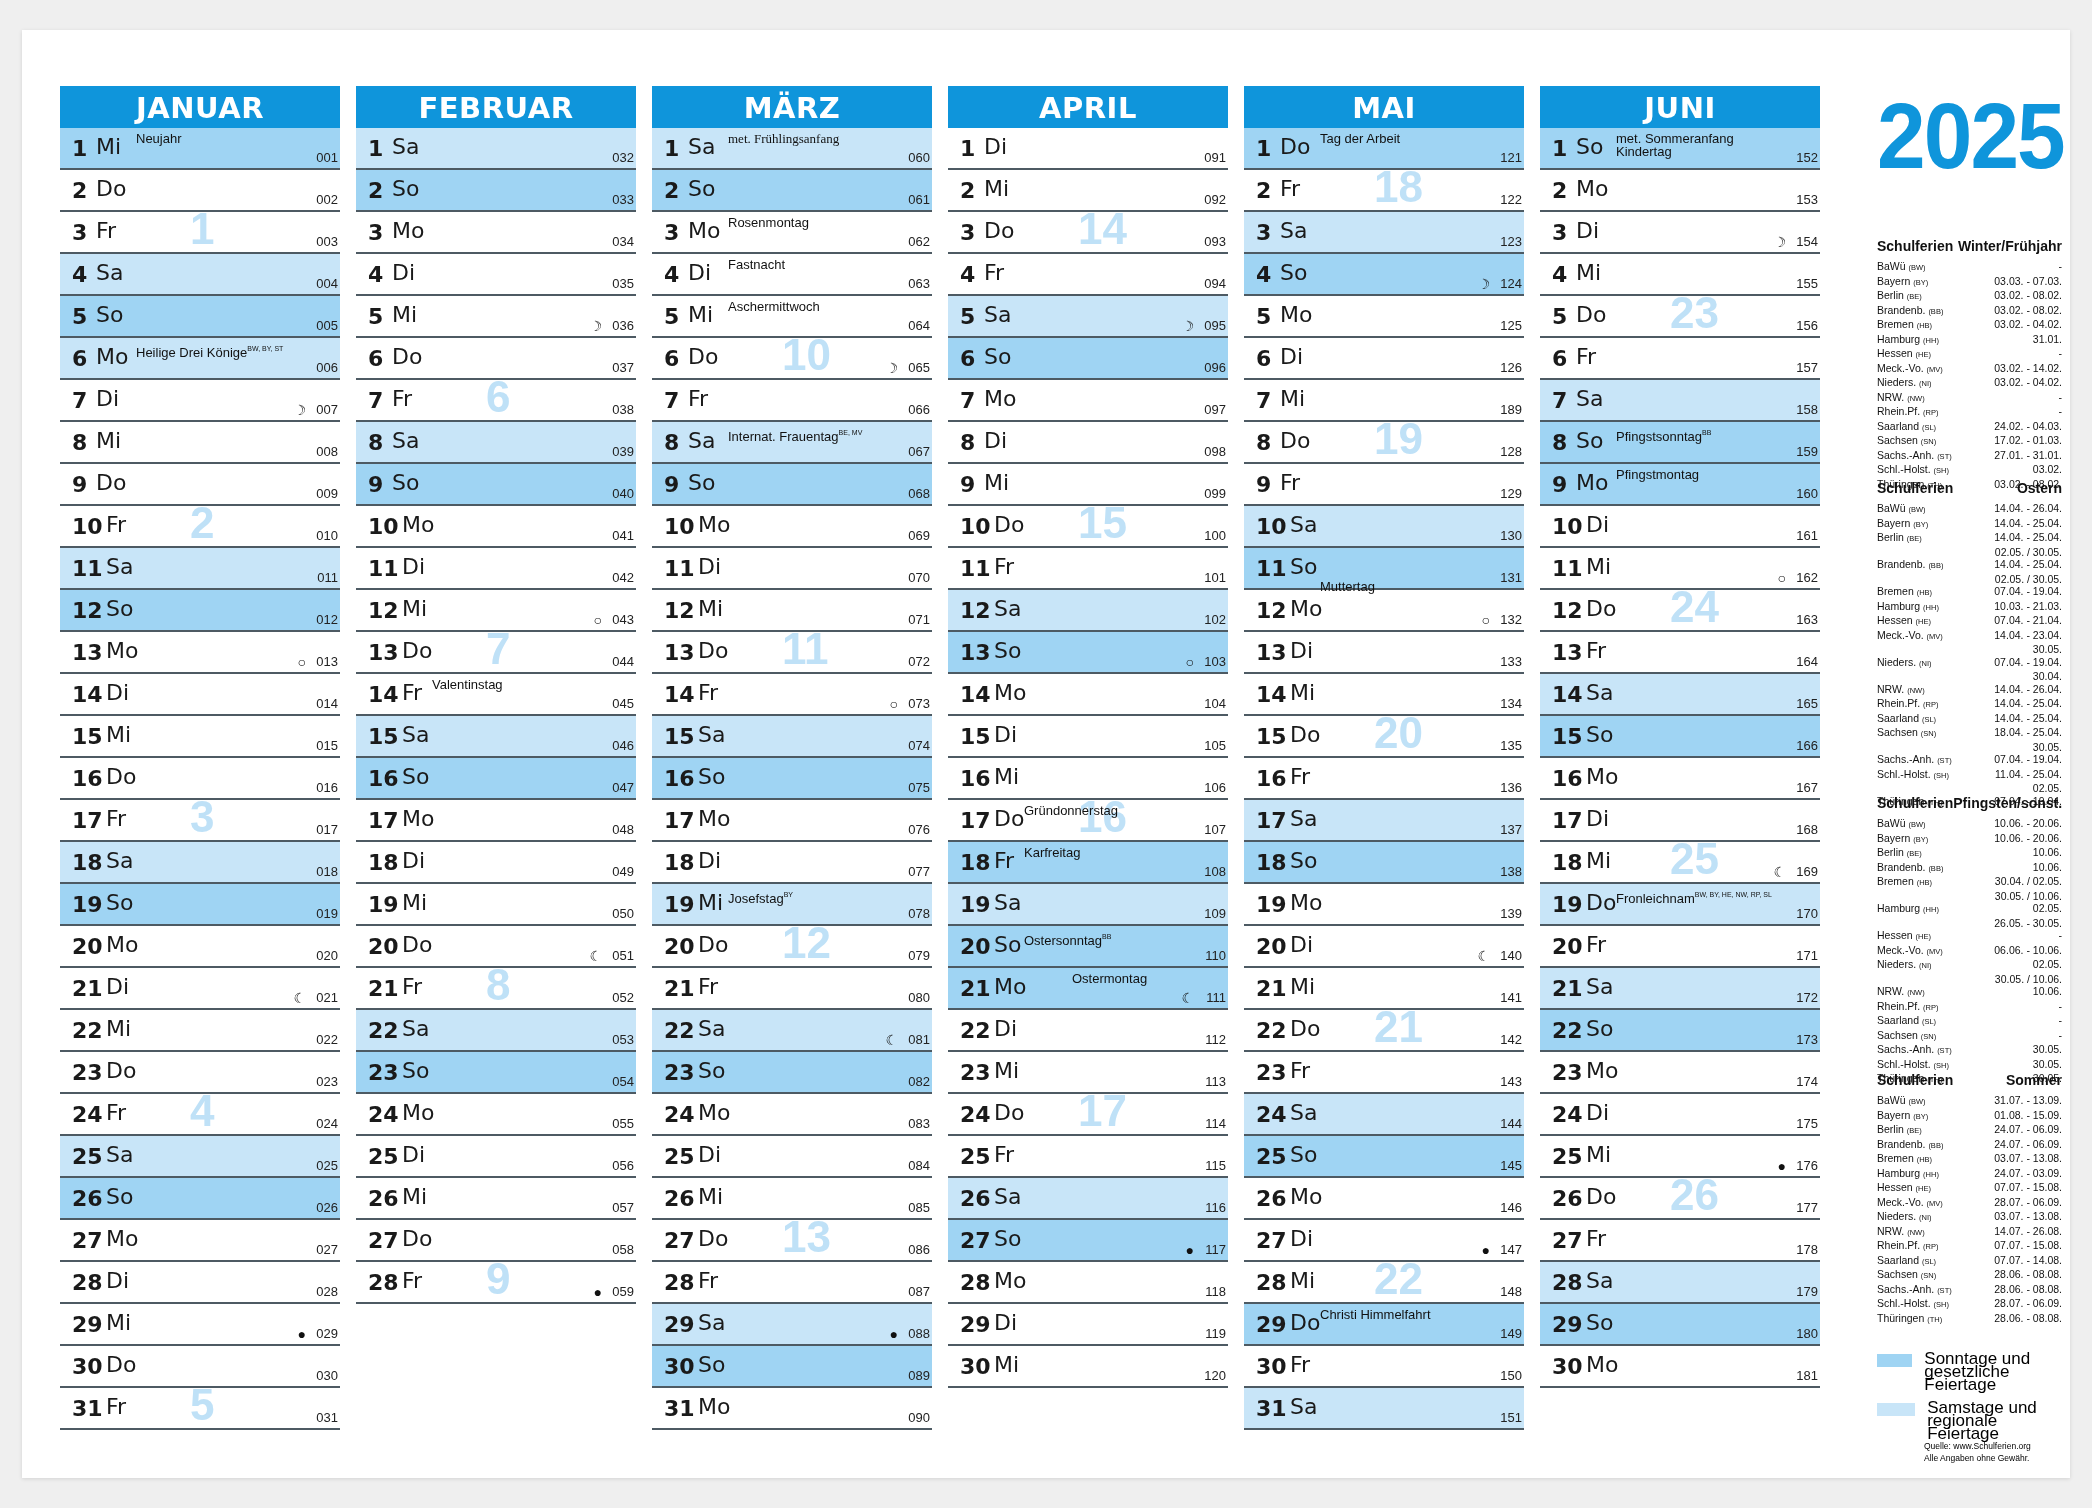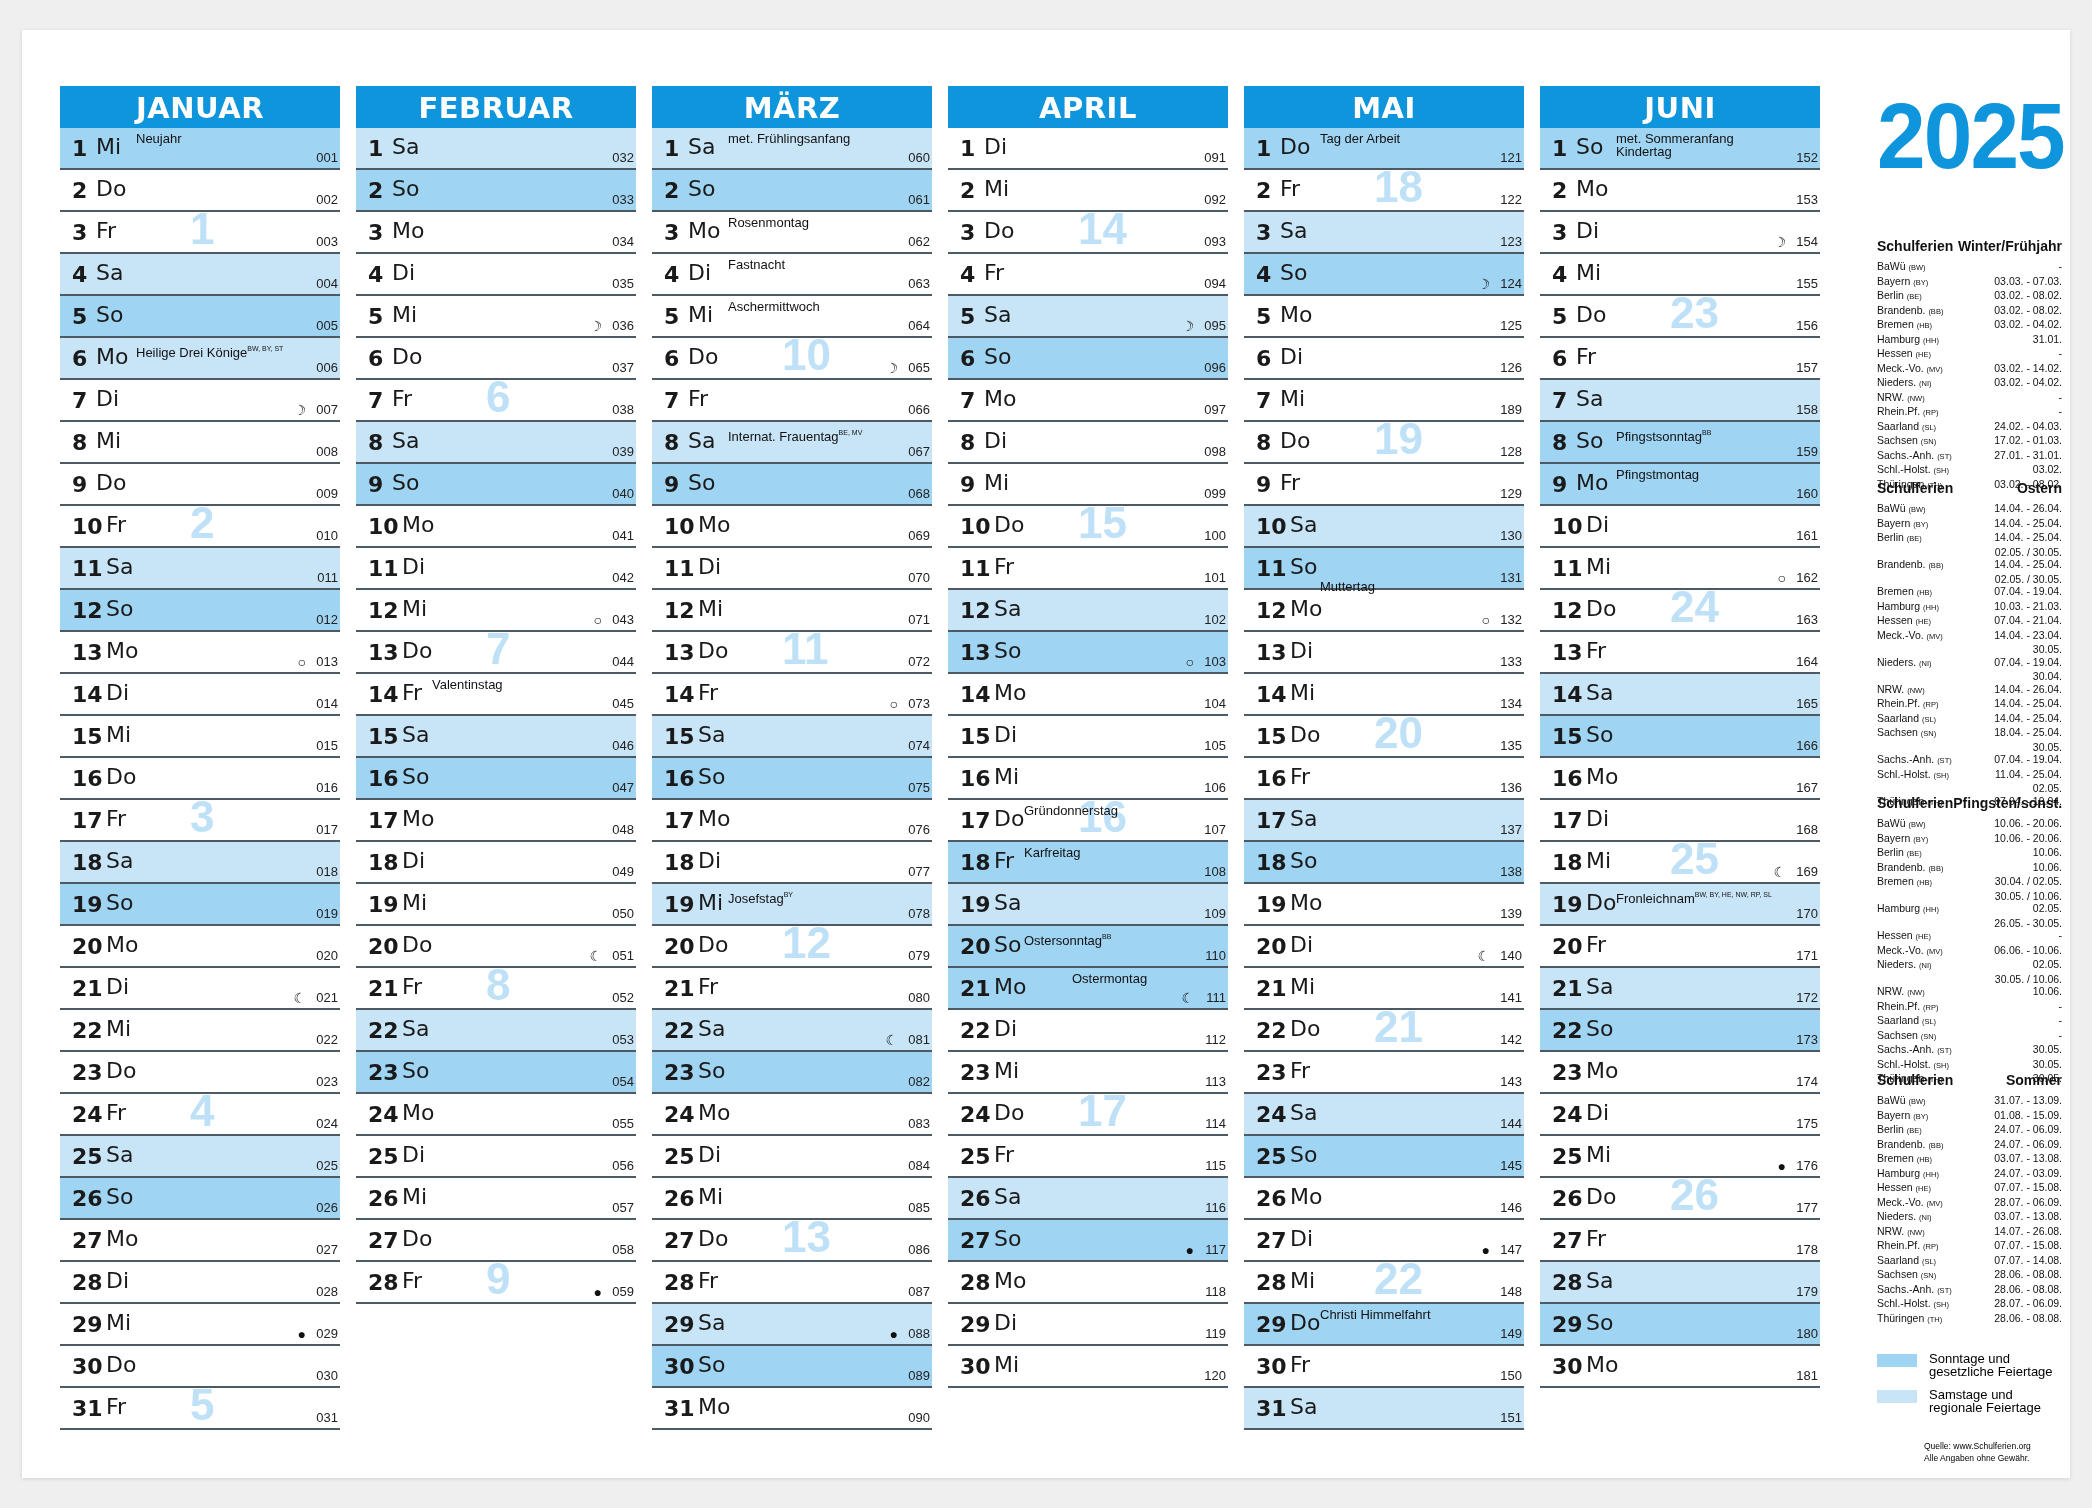--- a/index.html
+++ b/index.html
@@ -17,21 +17,21 @@
   .row .hol sup{font-size:7px;vertical-align:6px;}
   .row .doy{position:absolute;right:2px;bottom:3px;font-size:13px;color:#222;}
   .row .moon{position:absolute;right:34px;bottom:3px;font-size:14px;color:#111;line-height:14px;}
   .row .kw{position:absolute;left:130px;top:-8px;font-size:44px;font-weight:bold;color:#bfe1f7;z-index:1;pointer-events:none;}
   .row .hol,.row .doy,.row .moon,.row .dn,.row .wd{z-index:2;}
   .year{position:absolute;left:1855px;top:54px;font-size:92px;font-weight:bold;color:#0f95db;font-family:"Liberation Sans",sans-serif;letter-spacing:-2px;transform:scaleX(0.95);transform-origin:left;}
   .side{position:absolute;left:1855px;width:185px;font-size:10.5px;color:#111;}
   .side .head{display:flex;justify-content:space-between;font-weight:bold;font-size:14px;margin-bottom:6px;}
   .side .line{display:flex;justify-content:space-between;line-height:12.5px;}
   .side .line .abbr{font-size:7.5px;}
-  .legend{position:absolute;left:1855px;top:1322px;width:190px;font-size:13px;}
+  .legend{position:absolute;left:1855px;top:1322px;width:190px;font-size:17px;}
   .legend .item{display:flex;align-items:flex-start;margin-bottom:10px;}
   .legend .sw{width:40px;height:13px;margin-right:12px;margin-top:2px;}
   .legend .sw.sun{background:#9fd4f3;}
   .legend .sw.sat{background:#c8e5f8;}
   .source{position:absolute;left:1855px;top:1410px;font-size:8.5px;line-height:12px;margin-left:47px;}
 </style>
 </head>
 <body>
 
 <div class="page">
@@ -355,21 +355,21 @@
           <span class="kw">9</span>
           <span class="moon">●</span>
           <span class="doy">059</span>
         </div>
       </div>
       <div class="month" style="left: 630px;">
         <div class="month-header">MÄRZ</div>
         <div class="row sat">
           <span class="dn">1</span>
           <span class="wd">Sa</span>
-          <span class="hol" style="white-space: pre-line;">met. Frühlingsanfang</span>
+          <span class="hol" style="white-space: pre-line; font-family: Liberation Serif, serif;">met. Frühlingsanfang</span>
           <span class="doy">060</span>
         </div>
         <div class="row sun">
           <span class="dn">2</span>
           <span class="wd">So</span>
           <span class="doy">061</span>
         </div>
         <div class="row">
           <span class="dn">3</span>
           <span class="wd">Mo</span>

